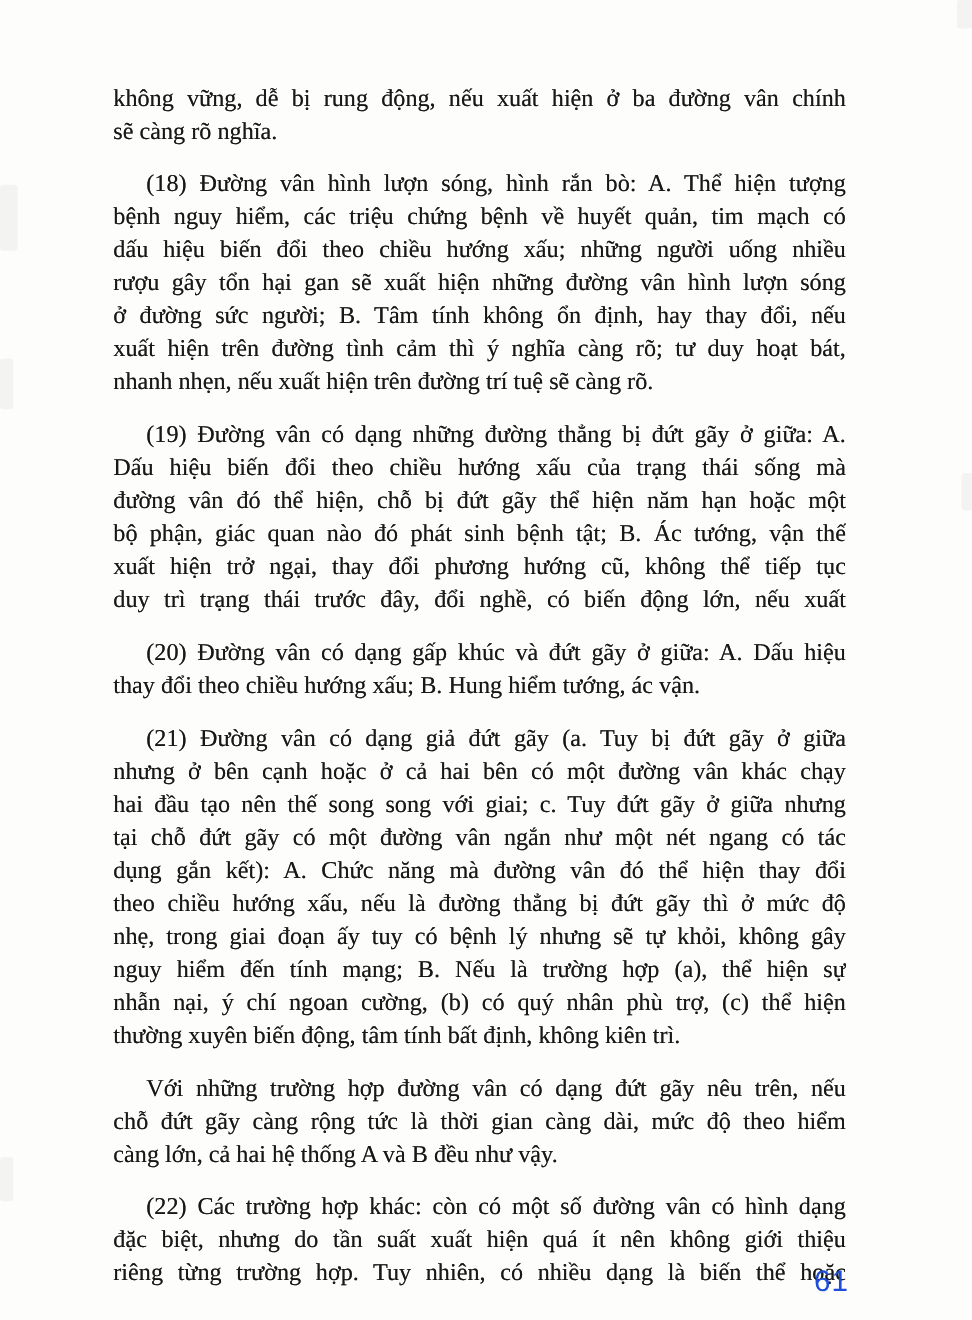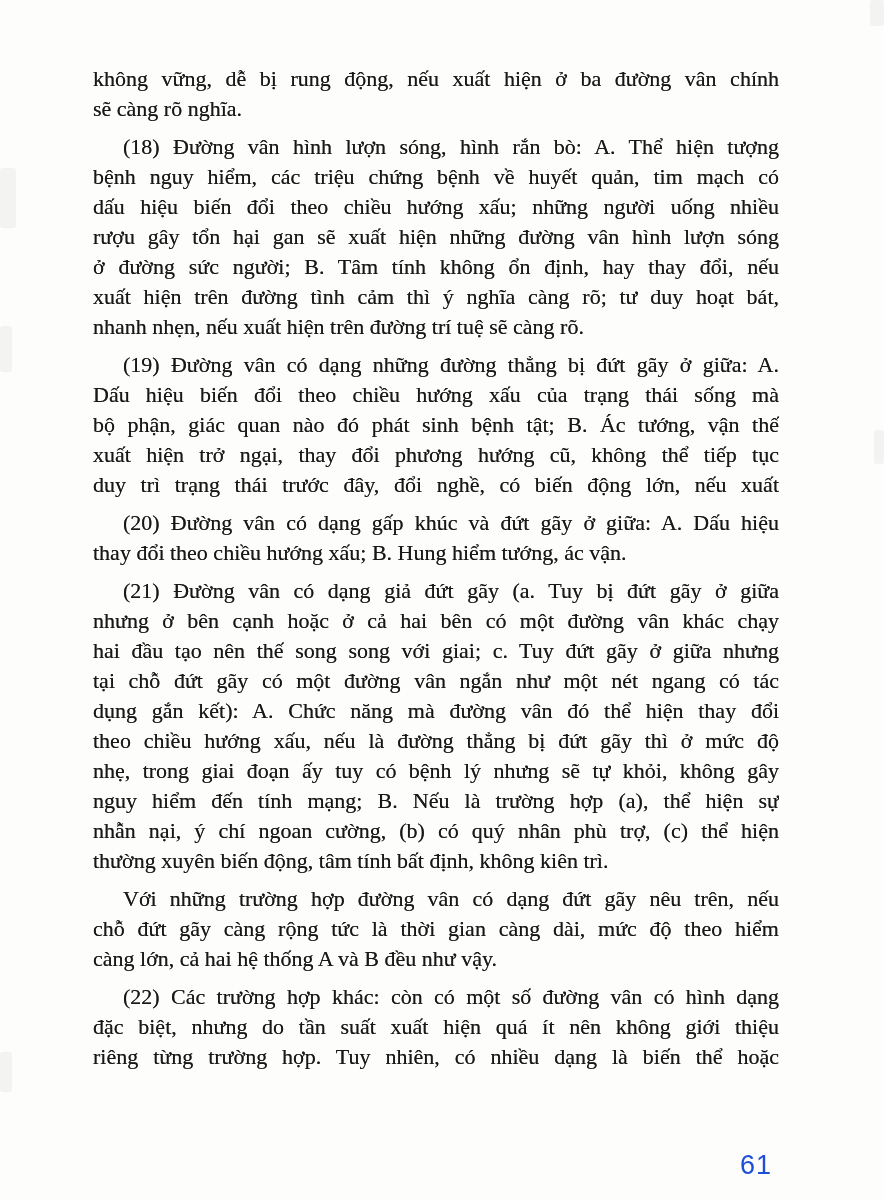--- a/index.html
+++ b/index.html
@@ -21,21 +21,21 @@
   .text-block {
     position: absolute;
     left: 85px;
     top: 56px;
     width: 702px;
     font-size: 22px;
     line-height: 30px;
     text-shadow: 0 0 0.6px rgba(0,0,0,0.65);
   }
   .para {
-    margin: 8px;
+    margin: 18px;
     padding: 0;
   }
   .para + .para {
     margin-top: 8px;
   }
   .line {
     display: block;
     height: 30px;
     overflow: hidden;
     text-align: justify;
@@ -95,20 +95,21 @@
         <span class="line">bệnh nguy hiểm, các triệu chứng bệnh về huyết quản, tim mạch có</span>
         <span class="line">dấu hiệu biến đổi theo chiều hướng xấu; những người uống nhiều</span>
         <span class="line">rượu gây tổn hại gan sẽ xuất hiện những đường vân hình lượn sóng</span>
         <span class="line">ở đường sức người; B. Tâm tính không ổn định, hay thay đổi, nếu</span>
         <span class="line">xuất hiện trên đường tình cảm thì ý nghĩa càng rõ; tư duy hoạt bát,</span>
         <span class="line last">nhanh nhẹn, nếu xuất hiện trên đường trí tuệ sẽ càng rõ.</span>
       </p>
       <p class="para indent">
         <span class="line">(19) Đường vân có dạng những đường thẳng bị đứt gãy ở giữa: A.</span>
         <span class="line">Dấu hiệu biến đổi theo chiều hướng xấu của trạng thái sống mà</span>
+        <span class="line">đường vân đó thể hiện, chỗ bị đứt gãy thể hiện năm hạn hoặc một</span>
         <span class="line">bộ phận, giác quan nào đó phát sinh bệnh tật; B. Ác tướng, vận thế</span>
         <span class="line">xuất hiện trở ngại, thay đổi phương hướng cũ, không thể tiếp tục</span>
         <span class="line">duy trì trạng thái trước đây, đổi nghề, có biến động lớn, nếu xuất</span>
       </p>
       <p class="para indent">
         <span class="line">(20) Đường vân có dạng gấp khúc và đứt gãy ở giữa: A. Dấu hiệu</span>
         <span class="line last">thay đổi theo chiều hướng xấu; B. Hung hiểm tướng, ác vận.</span>
       </p>
       <p class="para indent">
         <span class="line">(21) Đường vân có dạng giả đứt gãy (a. Tuy bị đứt gãy ở giữa</span>

